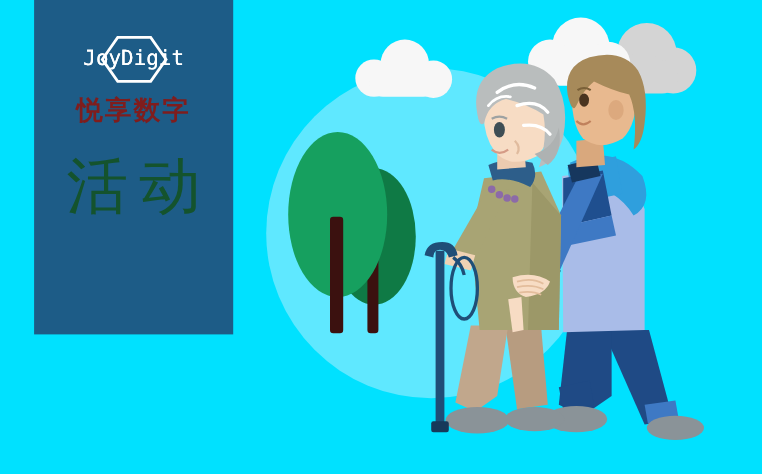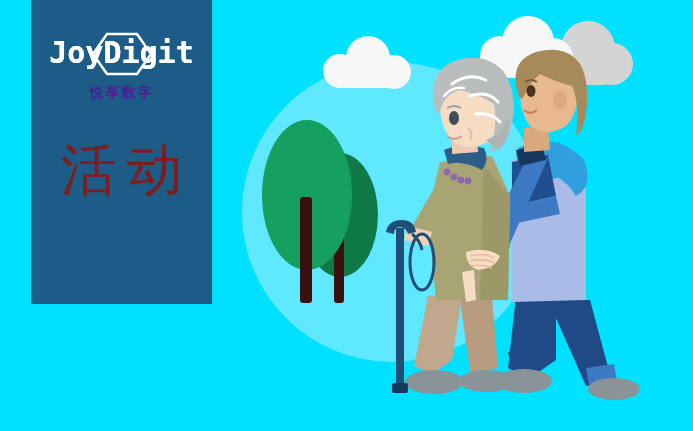--- a/index.html
+++ b/index.html
@@ -20,32 +20,32 @@
     display:flex;flex-direction:column;align-items:center;justify-content:flex-start;
   }
   .logo-mark{position:relative;width:150px;height:48px;}
   .hexagon{
     position:absolute;left:50%;top:2px;transform:translateX(-50%);
     width:62px;height:44px;
   }
   .hexagon svg{display:block;}
   .logo-text{
     position:absolute;left:0;top:8px;width:150px;text-align:center;
-    color:#ffffff;font-size:30px;font-weight:bold;letter-spacing:0px;
+    color:#ffffff;font-size:19px;font-weight:normal;letter-spacing:0px;
     font-family:"DejaVu Sans Mono","Liberation Mono",monospace;
     line-height:30px;
     text-shadow:0 0 0 #fff;
   }
   .logo-sub{
-    margin-top:6px;color:#4c1d95;font-size:14px;font-weight:bold;letter-spacing:2px;
+    margin-top:6px;color:#7f1d1d;font-size:24px;font-weight:bold;letter-spacing:2px;
     font-family:"DejaVu Sans","Liberation Sans",sans-serif;
   }
   .title-wrap{
     position:absolute;left:31px;top:138px;width:181px;
-    text-align:center;color:#7f1d1d;
+    text-align:center;color:#14532d;
   }
   .title-line1{
     font-size:56px;font-weight:300;letter-spacing:10px;line-height:64px;
     font-family:"DejaVu Sans","Liberation Sans",sans-serif;
     text-indent:10px;
   }
   .title-line2{
     font-size:58px;font-weight:bold;letter-spacing:8px;line-height:66px;
     font-family:"DejaVu Sans","Liberation Sans",sans-serif;
     text-indent:8px;

